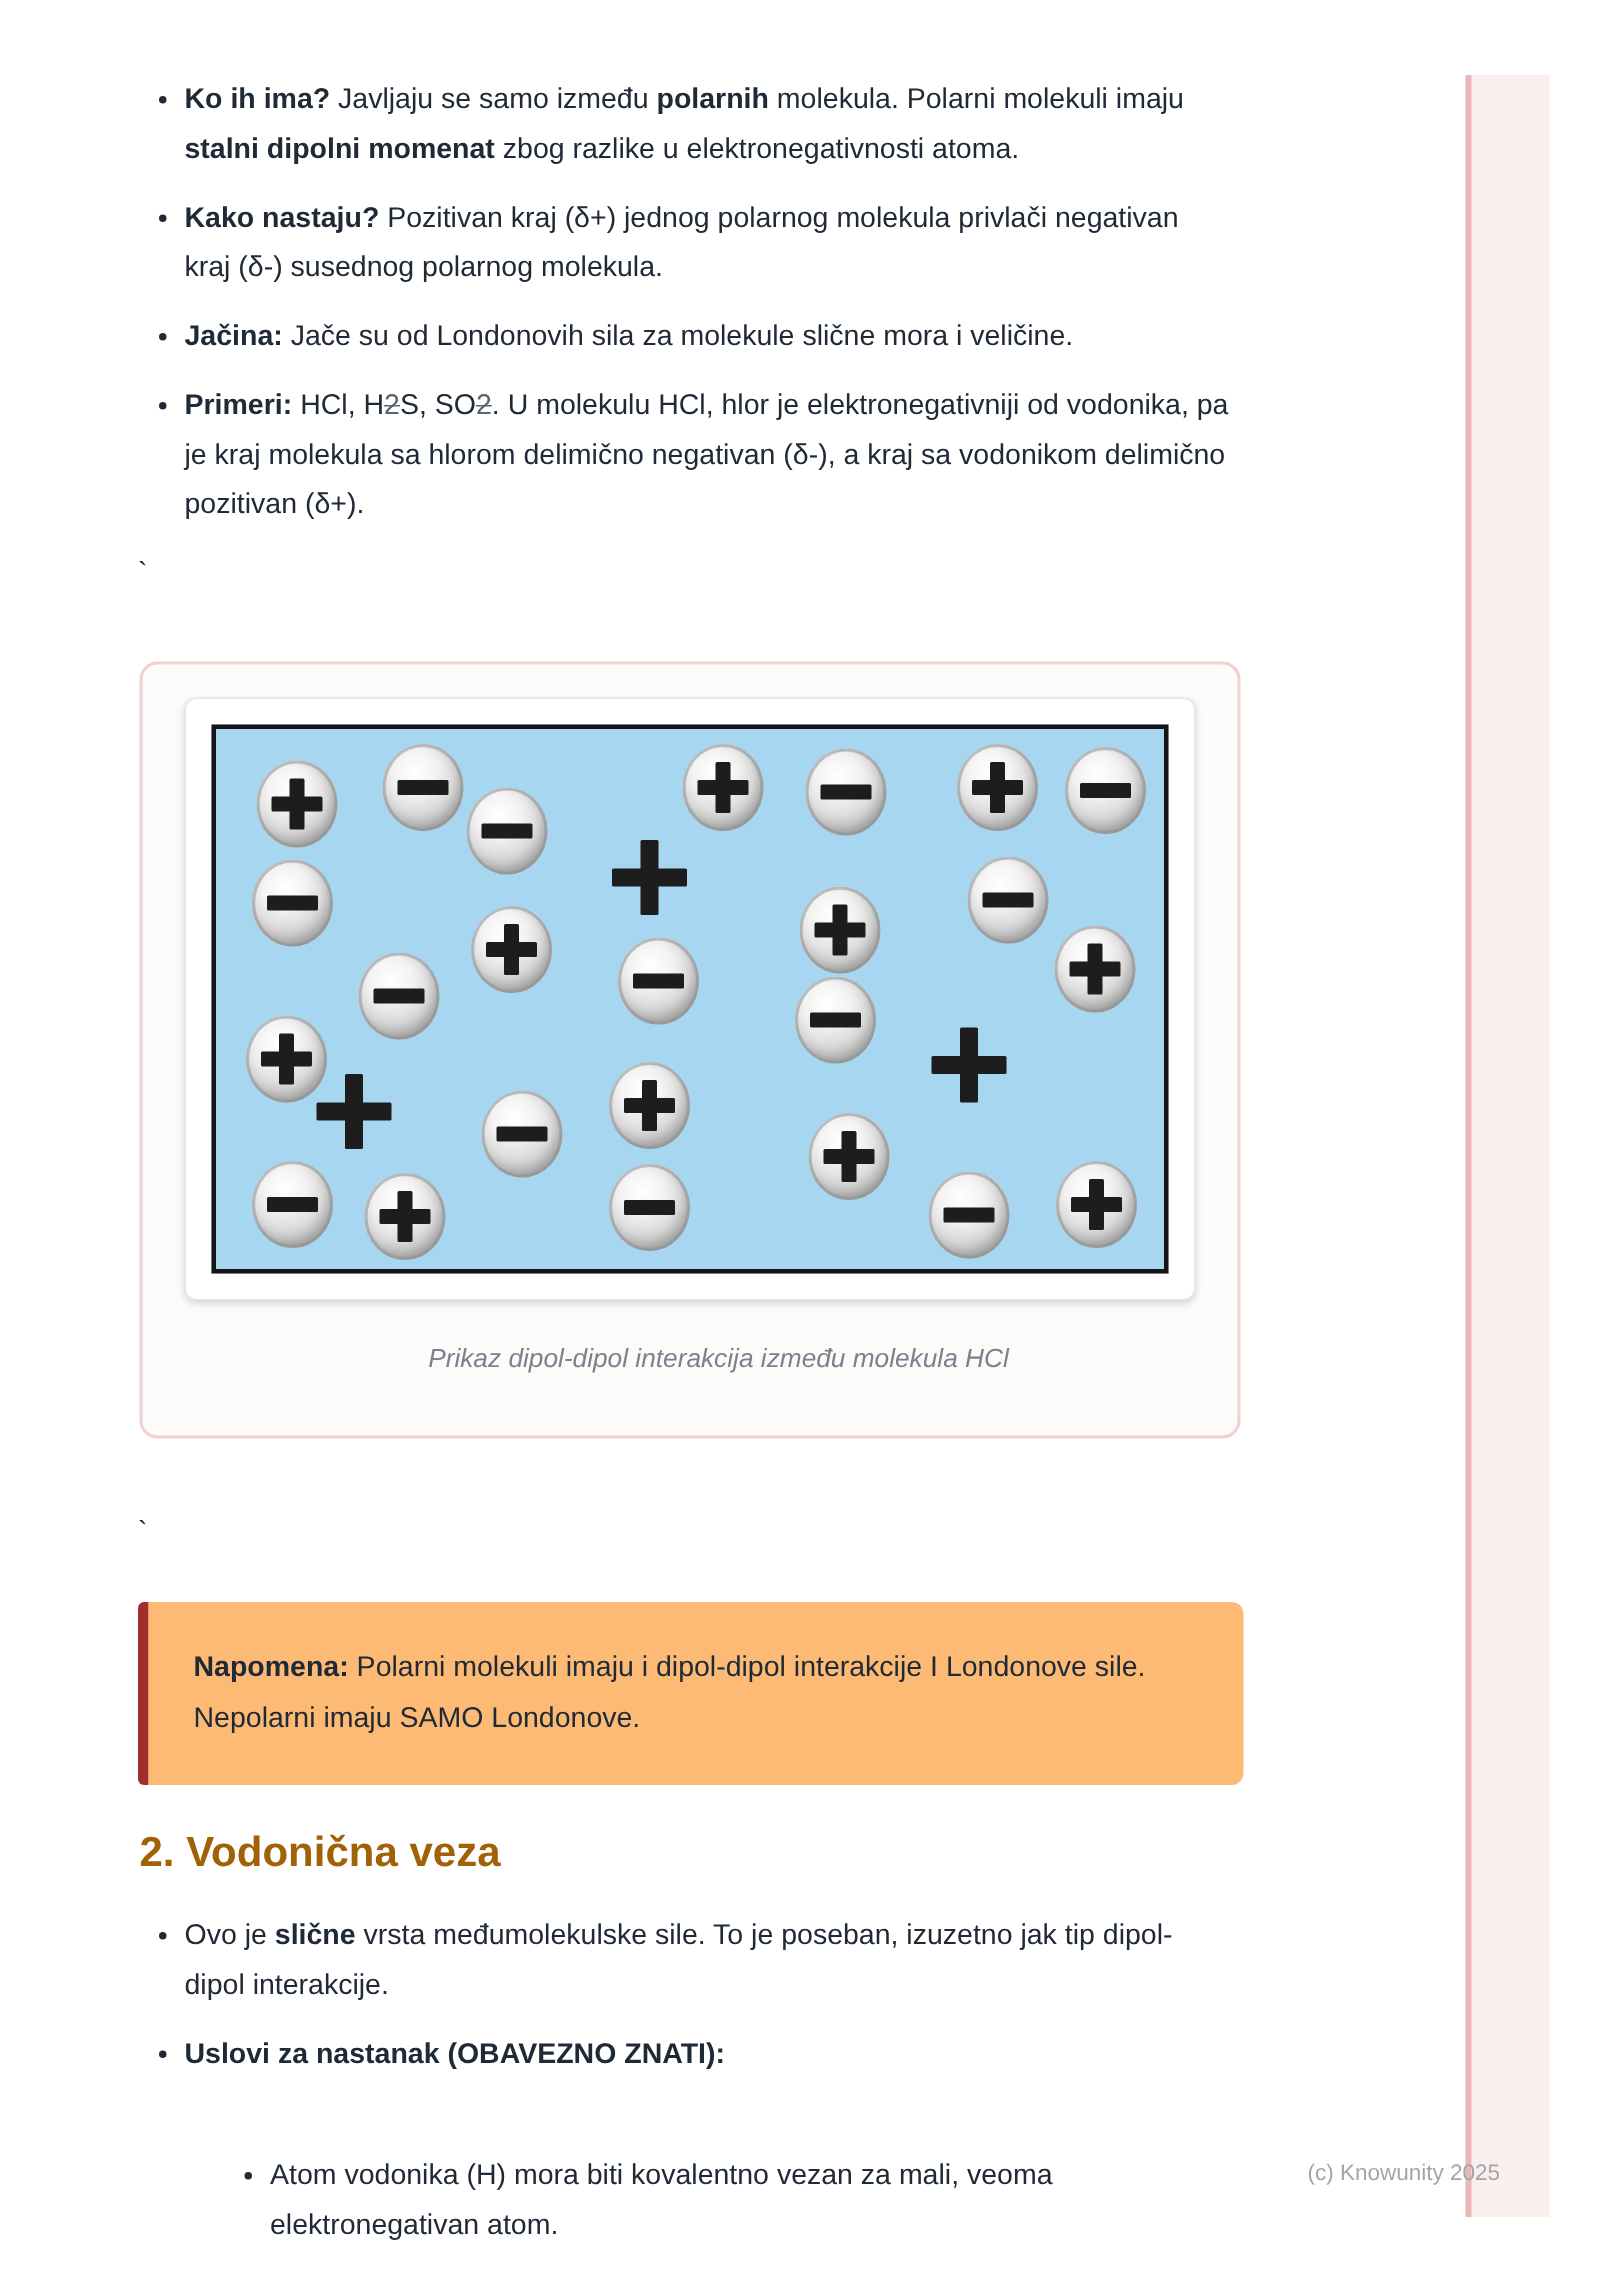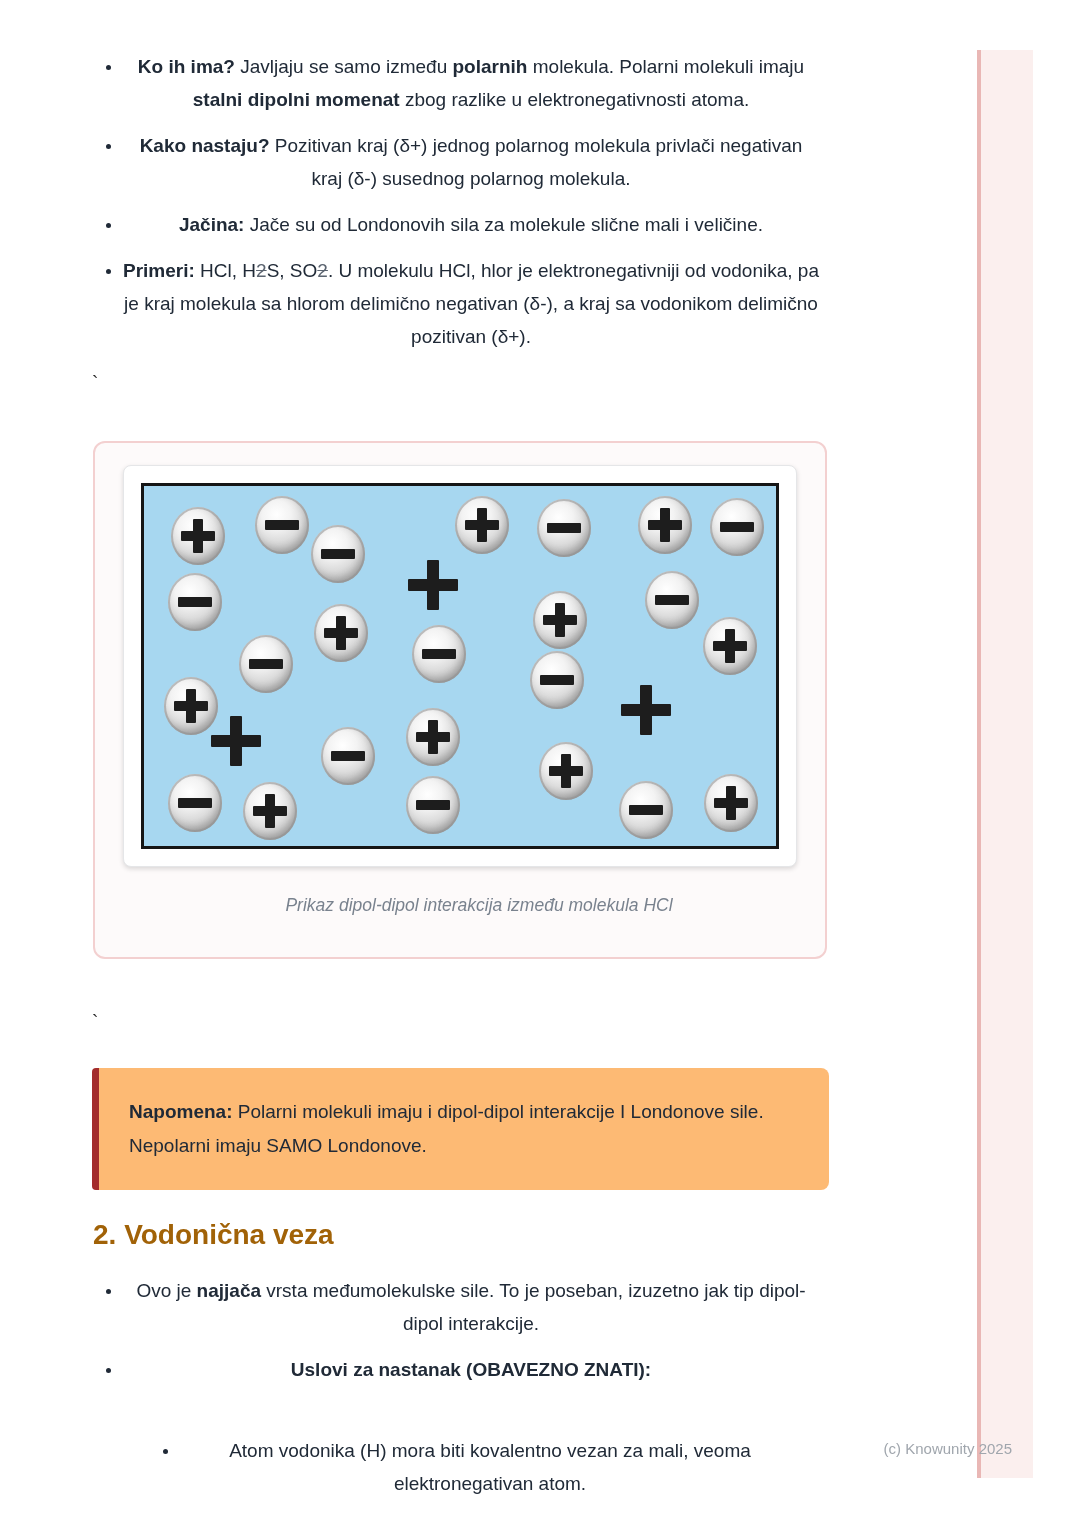--- a/index.html
+++ b/index.html
@@ -7,21 +7,21 @@
   body { font-family:"Liberation Sans", sans-serif; color:#202a37; }
   .page { position:relative; width:1080px; height:1528px; background:#ffffff; overflow:hidden; }
 
   
   .ribbon { position:absolute; left:977px; top:50px; width:56px; height:1428px;
             background:#fbefee; border-left:4px solid #e9b7b5; }
 
   .main { position:absolute; left:0; top:0; width:880px; }
 
   
-  ul.blist { list-style:disc outside; margin:50px 0 0 103px; padding-left:20px; width:716px;text-align:center; }
+  ul.blist { list-style:disc outside; margin:50px 0 0 103px; padding-left:20px; width:716px; }
   ul.blist li { font-size:19px; line-height:33px; margin-bottom:13px; }
   ul.blist li::marker { color:#202a37; font-size:17px; }
   ul.sub { margin:6px 0 0 37px; width:640px; }
   ul.sub li { margin-bottom:0;margin-top:48px; }
   .b { font-weight:700; }
   .strike { text-decoration:line-through; color:#5b6470; }
 
   p.tick { margin:8px 0 0 92px; font-size:19px; line-height:33px; color:#2a2a2a; }
   p.tick2 { margin-top:46px; }
 
@@ -50,40 +50,40 @@
 
   
   .note { margin:30px 0 0 92px; width:737px; background:#fdba74;
           border-left:7px solid #a32c2c; border-radius:4px 8px 8px 4px; padding:27px 30px; }
   .note p { font-size:19px; line-height:34px; }
 
   h2.section-heading { margin:28px 0 0 93px; font-size:28px; font-weight:700;
                        color:#a16207; line-height:34px; }
   ul.blist.second { margin-top:22px; }
 
-  .watermark { position:absolute; right:68px; top:1440px; font-size:15px; color:#a0a6ad; }
+  .watermark { position:absolute; right:80px; top:1440px; font-size:15px; color:#a0a6ad; }
 </style>
 </head>
 <body>
 
 <div class="page">
 
   <div class="ribbon"></div>
 
   <div class="main">
 
     <ul class="blist">
       <li>
         <span class="rich"><span class="b">Ko ih ima?</span><span> Javljaju se samo između </span><span class="b">polarnih</span><span> molekula. Polarni molekuli imaju </span><span class="b">stalni dipolni momenat</span><span> zbog razlike u elektronegativnosti atoma.</span></span>
       </li>
       <li>
         <span class="rich"><span class="b">Kako nastaju?</span><span> Pozitivan kraj (δ+) jednog polarnog molekula privlači negativan kraj (δ-) susednog polarnog molekula.</span></span>
       </li>
       <li>
-        <span class="rich"><span class="b">Jačina:</span><span> Jače su od Londonovih sila za molekule slične mali i veličine.</span></span>
+        <span class="rich"><span class="b">Jačina:</span><span> Jače su od Londonovih sila za molekule slične mora i veličine.</span></span>
       </li>
       <li>
         <span class="rich"><span class="b">Primeri:</span><span> HCl, H</span><span class="strike">2</span><span>S, SO</span><span class="strike">2</span><span>. U molekulu HCl, hlor je elektronegativniji od vodonika, pa je kraj molekula sa hlorom delimično negativan (δ-), a kraj sa vodonikom delimično pozitivan (δ+).</span></span>
       </li>
     </ul>
 
     <p class="tick">`</p>
 
     <figure>
       <div class="inner-card">
@@ -205,21 +205,21 @@
     <p class="tick tick2">`</p>
 
     <aside class="note">
       <p class="rich"><span class="b">Napomena:</span><span> Polarni molekuli imaju i dipol-dipol interakcije I Londonove sile. Nepolarni imaju SAMO Londonove.</span></p>
     </aside>
 
     <h2 class="section-heading">2. Vodonična veza</h2>
 
     <ul class="blist second">
       <li>
-        <span class="rich"><span>Ovo je </span><span class="b">najjača</span><span> vrsta međumolekulske sile. To je poseban, izuzetno jak tip dipol-dipol interakcije.</span></span>
+        <span class="rich"><span>Ovo je </span><span class="b">slične</span><span> vrsta međumolekulske sile. To je poseban, izuzetno jak tip dipol-dipol interakcije.</span></span>
       </li>
       <li>
         <span class="rich"><span class="b">Uslovi za nastanak (OBAVEZNO ZNATI):</span></span>
         <ul class="blist sub">
           <li>
             <span class="rich"><span>Atom vodonika (H) mora biti kovalentno vezan za mali, veoma elektronegativan atom.</span></span>
           </li>
         </ul>
       </li>
     </ul>

